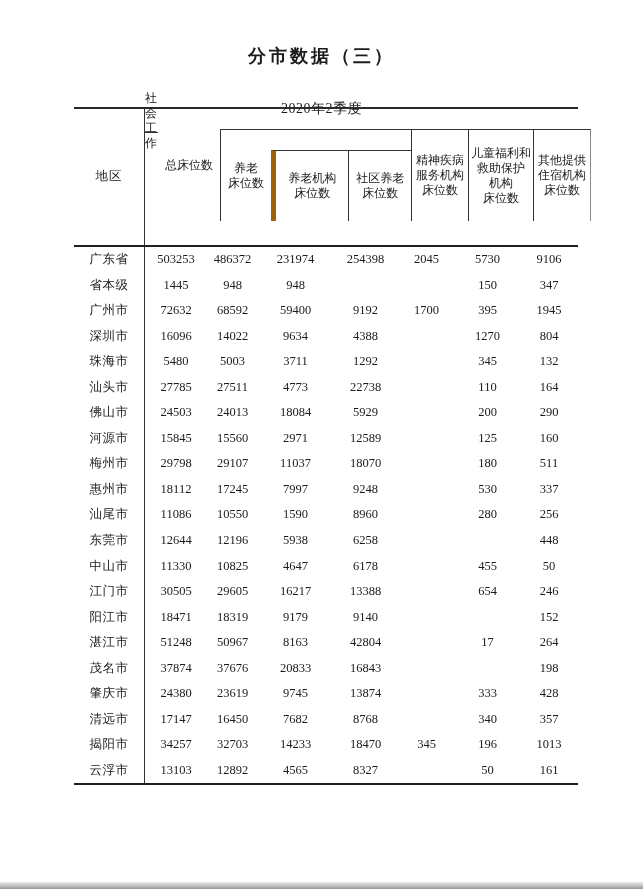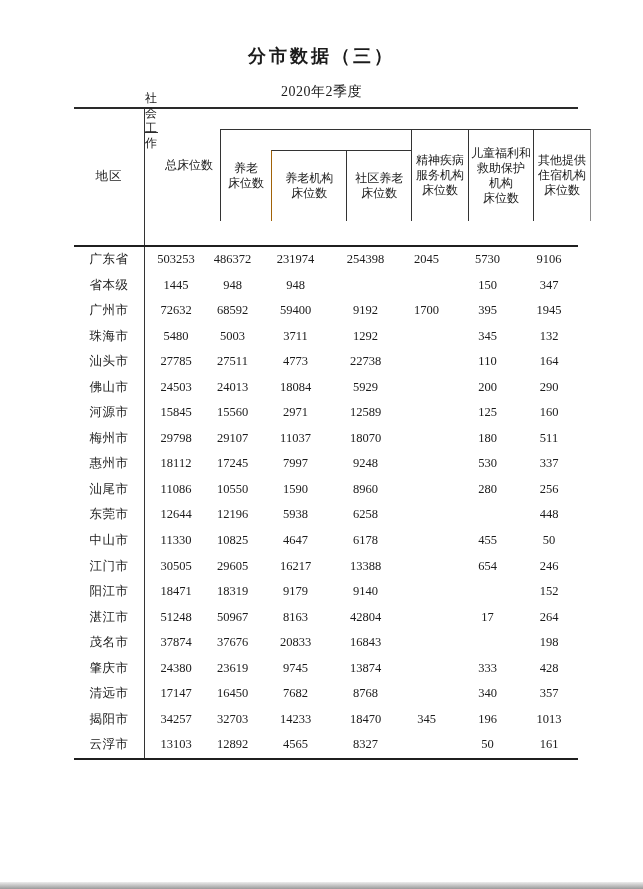--- a/index.html
+++ b/index.html
@@ -6,21 +6,21 @@
   body{
     width:643px;height:889px;position:relative;background:#ffffff;
     font-family:"Liberation Serif","DejaVu Serif",serif;
     color:#1b1b1b;overflow:hidden;
   }
   .title{
     position:absolute;top:44px;left:0;width:643px;text-align:center;
     font-size:18px;font-weight:bold;letter-spacing:3px;
   }
   .subtitle{
-    position:absolute;top:83px;left:0;width:643px;text-align:center;
+    position:absolute;top:100px;left:0;width:643px;text-align:center;
     font-size:14px;letter-spacing:0.5px;
   }
   .table{
     position:absolute;left:74px;top:107px;width:504px;
     font-size:12px;line-height:1.25;
   }
   .table *, .table{box-sizing:border-box;}
   .thead{
     display:flex;
     border-top:2px solid #2a2a2a;
@@ -42,21 +42,21 @@
   .sub-row{display:flex;height:112px;}
   .total-h{width:62px;height:100%;}
   .elderly-group{
     width:191px;margin-top:20px;height:92px;
     border-top:1px solid #333;border-left:1px solid #333;
     display:flex;
   }
   .elderly-h{width:51px;height:100%;}
   .elderly-inner{
     width:140px;margin-top:20px;height:71px;
-    border-top:1px solid #333;border-left:1px solid #a16207;
+    border-top:1px solid #333;border-left:5px solid #a16207;
     display:flex;
   }
   .einst-h{width:75px;height:100%;}
   .ecomm-h{width:65px;height:100%;border-left:1px solid #333;}
   .box{
     margin-top:20px;height:92px;
     border-top:1px solid #333;border-left:1px solid #333;
   }
   .mental-h{width:57px;}
   .child-h{width:65px;}
@@ -136,20 +136,30 @@
         <div class="cell region">广州市</div>
         <div class="cell v c0">72632</div>
         <div class="cell v c1">68592</div>
         <div class="cell v c2">59400</div>
         <div class="cell v c3">9192</div>
         <div class="cell v c4">1700</div>
         <div class="cell v c5">395</div>
         <div class="cell v c6">1945</div>
       </div>
       <div class="trow">
+        <div class="cell region">深圳市</div>
+        <div class="cell v c0">16096</div>
+        <div class="cell v c1">14022</div>
+        <div class="cell v c2">9634</div>
+        <div class="cell v c3">4388</div>
+        <div class="cell v c4"></div>
+        <div class="cell v c5">1270</div>
+        <div class="cell v c6">804</div>
+      </div>
+      <div class="trow">
         <div class="cell region">珠海市</div>
         <div class="cell v c0">5480</div>
         <div class="cell v c1">5003</div>
         <div class="cell v c2">3711</div>
         <div class="cell v c3">1292</div>
         <div class="cell v c4"></div>
         <div class="cell v c5">345</div>
         <div class="cell v c6">132</div>
       </div>
       <div class="trow">

